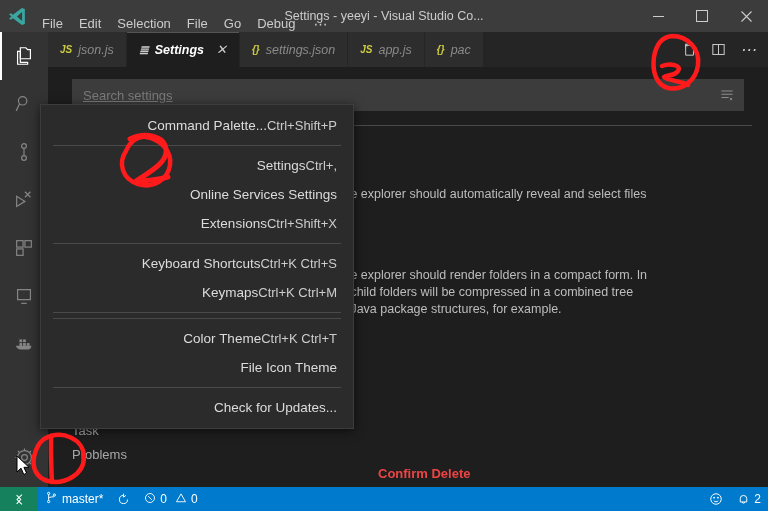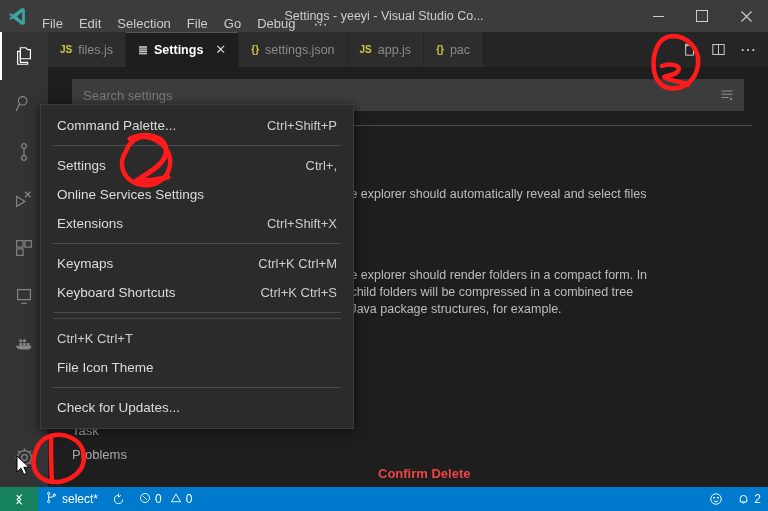--- a/index.html
+++ b/index.html
@@ -62,21 +62,21 @@
     display: flex; align-items: center; justify-content: center;
     color: #868686;
   }
   .act-icon.active { color: #ffffff; box-shadow: inset 2px 0 0 #ffffff; }
   .act-bottom { margin-top: auto; }
 
   
   .tabbar {
     position: absolute; left: 48px; top: 32px; width: 720px; height: 35px;
     background: #252526;
-    display: flex; align-items: stretch;
+    display: flex; align-items: stretch; font-style: italic;
   }
   .tab {
     display: flex; align-items: center; gap: 6px;
     padding: 0 12px; height: 35px;
     font-size: 12.5px; color: #8a8a8a;
     background: #2d2d2d;
     border-right: 1px solid #252526;
     white-space: nowrap;
     max-width: 160px;
     overflow: hidden;
@@ -106,21 +106,21 @@
     position: absolute; left: 48px; top: 67px; width: 720px; height: 420px;
     background: #1e1e1e; overflow: hidden;
   }
   .search-wrap { padding: 12px 24px 0 24px; }
   .search-box {
     position: relative;
     height: 30px; background: #3c3c3c; border: 1px solid #3c3c3c;
     display: flex; align-items: center;
   }
   .search-placeholder {
-    padding-left: 10px; font-size: 13px; color: #7a7a7a;
+    padding-left: 10px; font-size: 13px; color: #7a7a7a; text-decoration: underline;
   }
   .search-filter-icon {
     position: absolute; right: 6px; top: 5px;
     width: 20px; height: 20px; color: #8c8c8c;
     display: flex; align-items: center; justify-content: center;
   }
   .settings-body {
     display: flex; margin-top: 12px; height: 360px;
   }
   .toc {
@@ -165,21 +165,21 @@
     box-shadow: 0 2px 10px rgba(0,0,0,.6);
     padding: 6px 0;
     z-index: 50;
   }
   .menu-item {
     display: flex; align-items: center;
     height: 29px; padding: 0 16px;
     font-size: 13.5px; color: #dcdcdc;
     white-space: nowrap;
   }
-  .menu-item .label { flex: 1; }
+  .menu-item .label { flex: 1; text-align: right; }
   .menu-item .keybind { color: #cccccc; font-size: 13px; }
   .menu-sep { height: 1px; background: #4a4a4a; margin: 5px 12px; }
 
   
   .statusbar {
     position: absolute; left: 0; bottom: 0; width: 768px; height: 24px;
     background: #007acc; color: #ffffff;
     display: flex; align-items: center;
     font-size: 12px;
   }
@@ -288,21 +288,21 @@
                  M5.2 5.2 l1.6 1.6 M17.2 17.2 l1.6 1.6
                  M18.8 5.2 l-1.6 1.6 M6.8 17.2 l-1.6 1.6"></path>
         <circle cx="12" cy="12" r="7.2"></circle>
       </svg>
     </div>
   </div>
 
   <div class="tabbar">
     <div class="tab">
       <span class="ficon js">JS</span>
-      <span>files.js</span>
+      <span>json.js</span>
     </div>
     <div class="tab active">
       <span class="ficon gear">≣</span>
       <span style="font-weight:bold;">Settings</span>
       <span class="tab-close">✕</span>
     </div>
     <div class="tab">
       <span class="ficon json">{}</span>
       <span>settings.json</span>
     </div>
@@ -388,32 +388,33 @@
       <span class="label">Online Services Settings</span>
       <span class="keybind"></span>
     </div>
     <div class="menu-item">
       <span class="label">Extensions</span>
       <span class="keybind">Ctrl+Shift+X</span>
     </div>
     <div class="menu-sep"></div>
 
     <div class="menu-item">
+      <span class="label">Keyboard Shortcuts</span>
+      <span class="keybind">Ctrl+K Ctrl+S</span>
+    </div>
+    <div class="menu-item">
       <span class="label">Keymaps</span>
       <span class="keybind">Ctrl+K Ctrl+M</span>
     </div>
-    <div class="menu-item">
-      <span class="label">Keyboard Shortcuts</span>
-      <span class="keybind">Ctrl+K Ctrl+S</span>
-    </div>
     <div class="menu-sep"></div>
 
     <div class="menu-sep"></div>
 
     <div class="menu-item">
+      <span class="label">Color Theme</span>
       <span class="keybind">Ctrl+K Ctrl+T</span>
     </div>
     <div class="menu-item">
       <span class="label">File Icon Theme</span>
       <span class="keybind"></span>
     </div>
     <div class="menu-sep"></div>
 
     <div class="menu-item">
       <span class="label">Check for Updates...</span>
@@ -431,21 +432,21 @@
     </div>
     <div class="status-item">
       <span>
         <svg width="13" height="13" viewBox="0 0 16 16" fill="none" stroke="#ffffff" stroke-width="1.2">
           <circle cx="4.5" cy="3" r="1.4"></circle>
             <circle cx="4.5" cy="13" r="1.4"></circle>
             <circle cx="11.5" cy="5" r="1.4"></circle>
           <path d="M4.5 4.4 V11.6 M4.5 9 C4.5 6.5 11.5 8 11.5 6.4"></path>
         </svg>
       </span>
-      <span>select*</span>
+      <span>master*</span>
     </div>
     <div class="status-item">
       <svg width="13" height="13" viewBox="0 0 16 16" fill="none" stroke="#ffffff" stroke-width="1.2">
         <path d="M13 8 A5 5 0 1 1 8 3"></path>
           <path d="M8 0.8 L8 5 L11 3"></path>
         <path d="M3 8 A5 5 0 0 0 8 13" opacity="0"></path>
       </svg>
     </div>
     <div class="status-item">
       <span>

